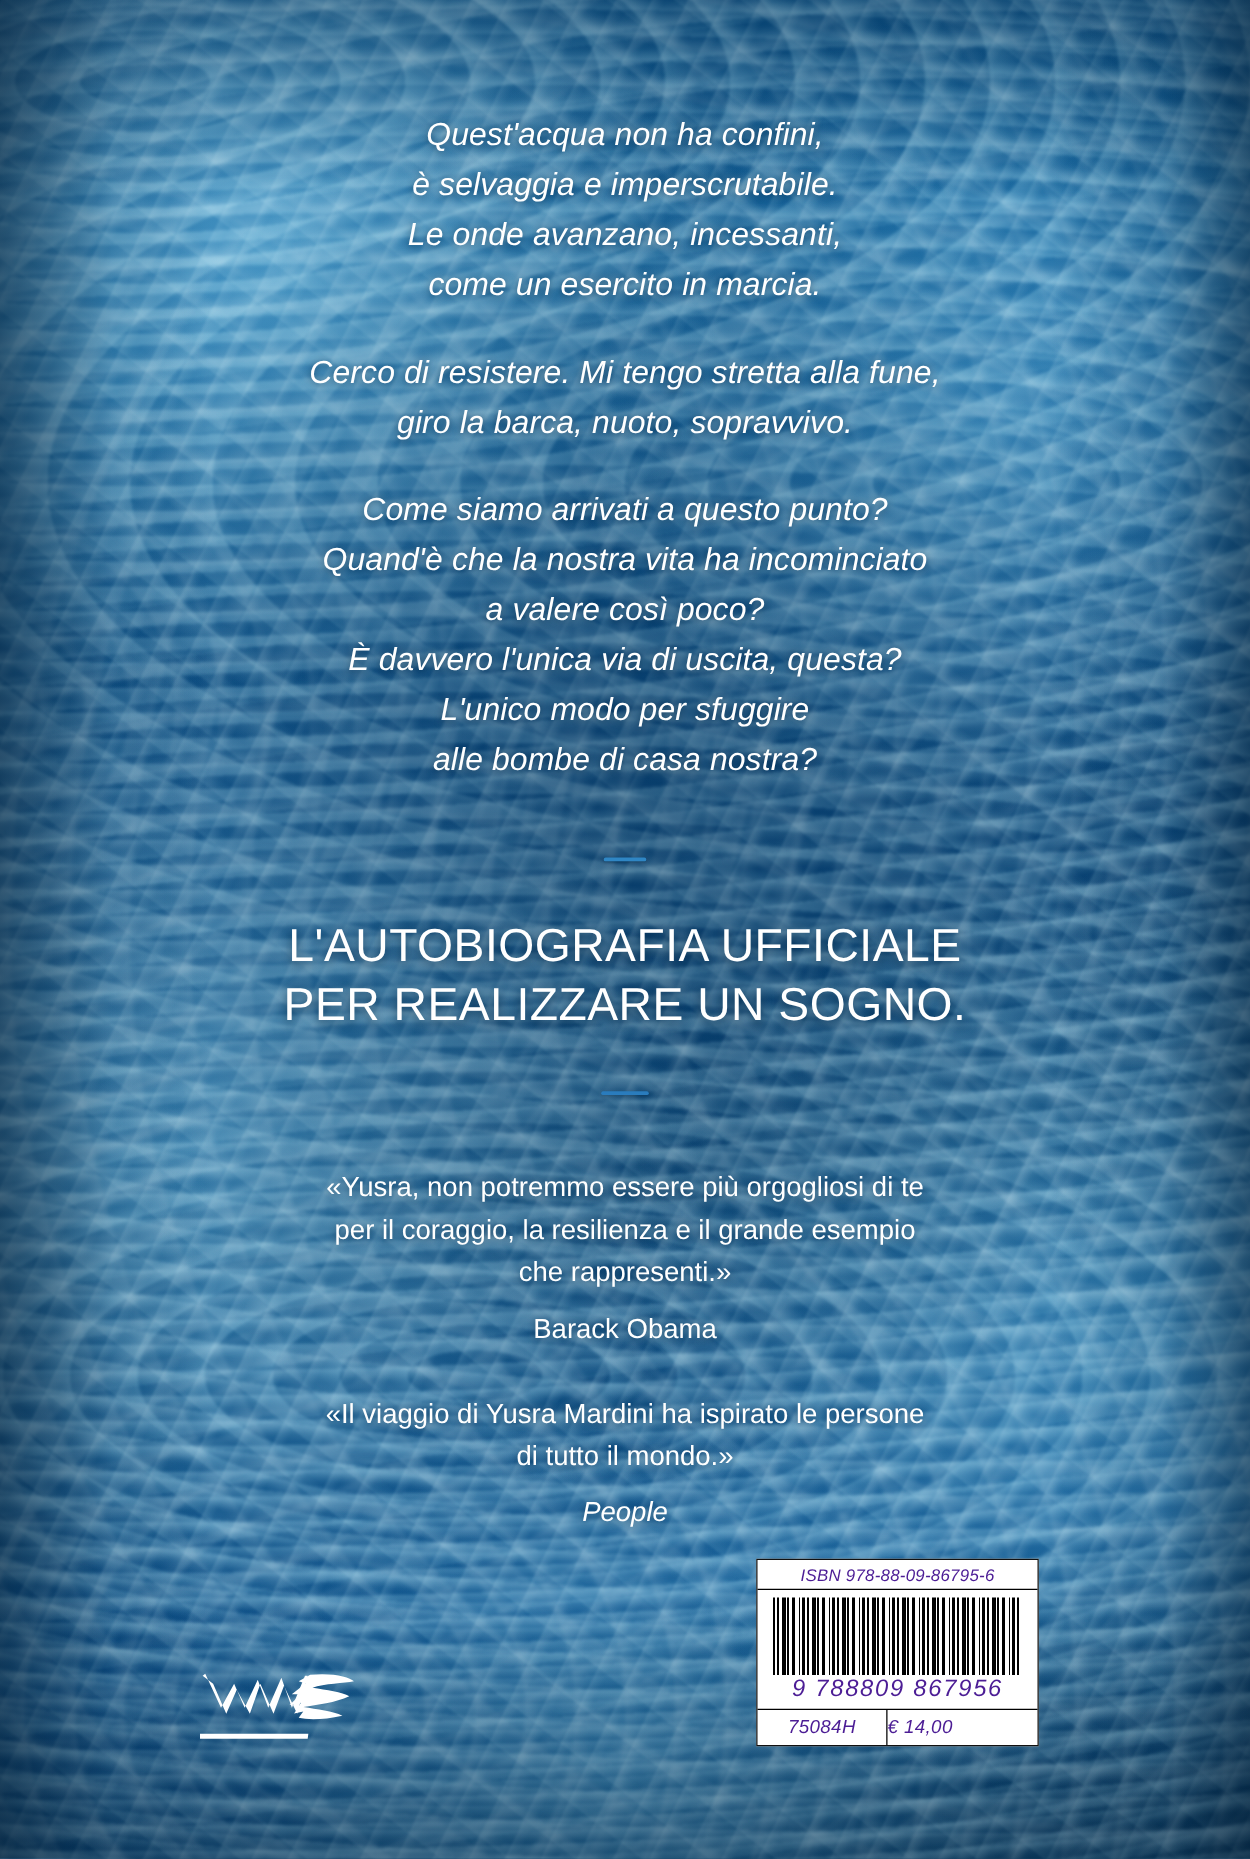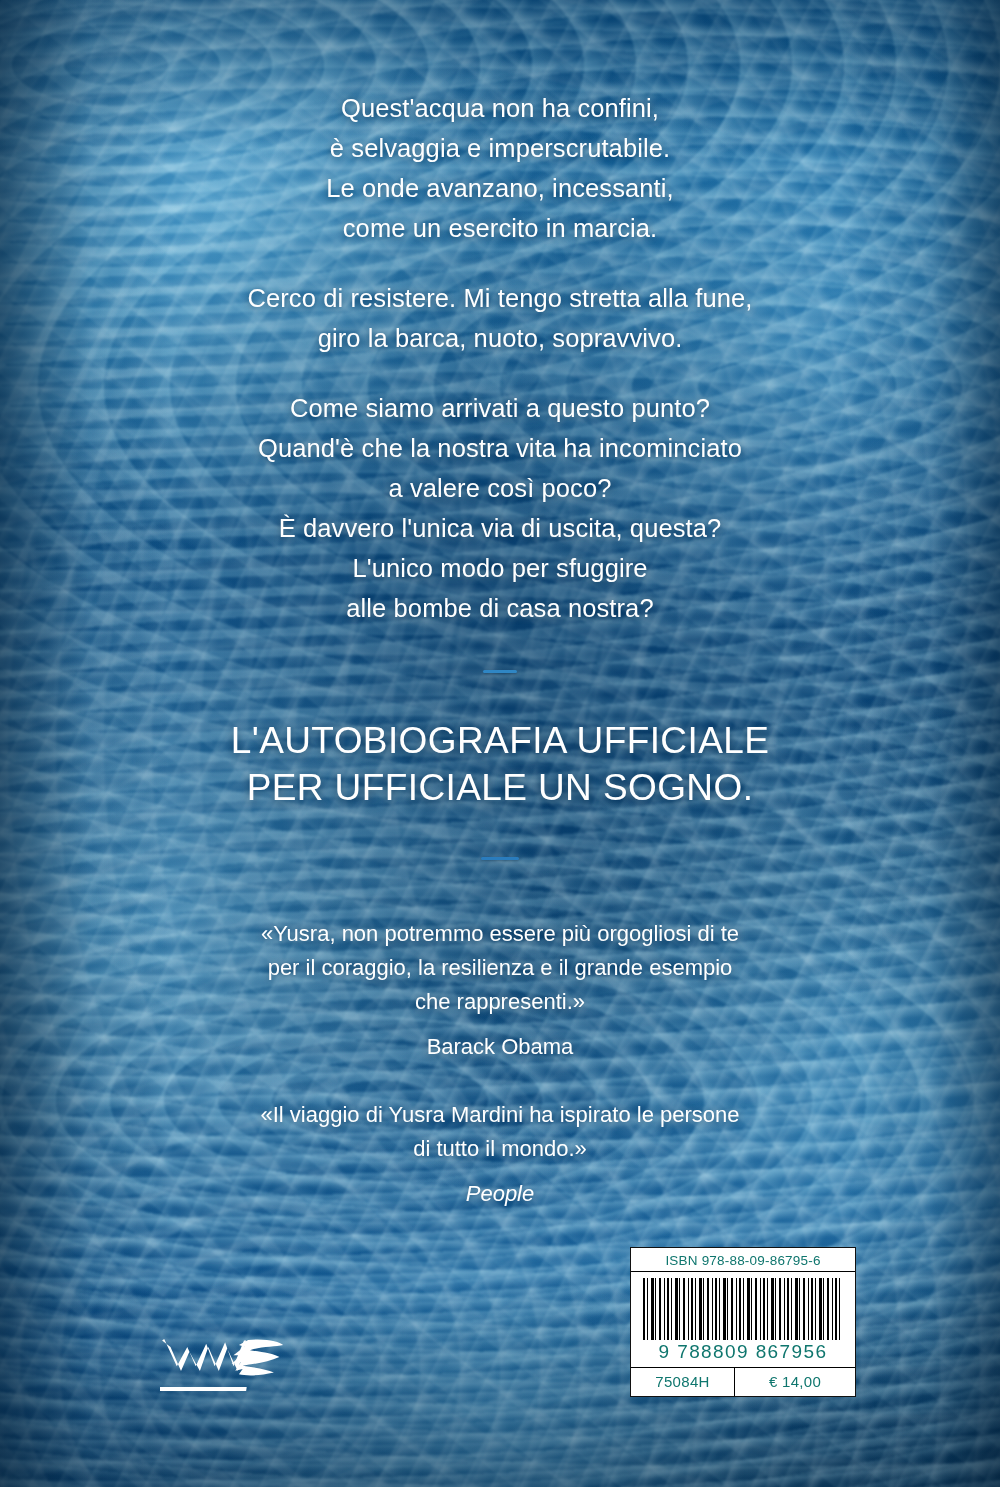--- a/index.html
+++ b/index.html
@@ -81,22 +81,22 @@
 
   .blurb {
     width: 760px;
     margin-top: 88px;
     font-size: 25.5px;
     line-height: 40px;
     font-weight: 400;
     letter-spacing: .1px;
     text-shadow: 0 1px 6px rgba(2,30,55,0.55);
   }
-  .blurb p { margin: 0 0 30px 0; }
-  .blurb p:last-child { margin-bottom: 0; }
+  .blurb p { margin: 0 0 30px 0; font-style: italic; }
+  .blurb p:last-child { margin-bottom: 16px; }
 
   .rule {
     width: 34px;
     height: 3px;
     background: #2f86c4;
     border-radius: 2px;
     margin: 42px 0 0 0;
     box-shadow: 0 1px 3px rgba(2,30,55,0.4);
   }
   .rule.second {
@@ -141,28 +141,29 @@
     position: absolute;
     left: 160px;
     bottom: 92px;
     width: 140px;
     height: 60px;
   }
   .logo svg { display: block; }
 
   .barcode-box {
     position: absolute;
-    right: 144px;
+    right: 169px;
     bottom: 90px;
     width: 226px;
     background: #ffffff;
     border: 1px solid #111;
     box-sizing: border-box;
     font-family: "Liberation Sans", sans-serif;
-    color: #0f766e;
+    color: #4c1d95;
+    font-style: italic;
   }
   .isbn-line {
     text-align: center;
     font-size: 13.5px;
     padding: 5px 0 3px 0;
     letter-spacing: .2px;
     border-bottom: 1px solid #000;
   }
   .bars {
     height: 62px;
@@ -189,21 +190,21 @@
   }
   .price-code {
     flex: 0 0 46%;
     text-align: center;
     padding: 5px 0 6px 0;
     border-right: 1px solid #000;
     letter-spacing: .3px;
   }
   .price-val {
     flex: 1;
-    text-align: center;
+    text-align: left;
     padding: 5px 0 6px 0;
     letter-spacing: .3px;
   }
 </style>
 </head>
 <body>
 
 <div class="cover">
 
   <div class="caustic c1"></div>
@@ -225,21 +226,21 @@
 a valere così poco?
 È davvero l'unica via di uscita, questa?
 L'unico modo per sfuggire
 alle bombe di casa nostra?</p>
     </div>
 
     <div class="rule"></div>
 
     <div class="headline">
       <div>L'AUTOBIOGRAFIA UFFICIALE</div>
-      <div>PER UFFICIALE UN SOGNO.</div>
+      <div>PER REALIZZARE UN SOGNO.</div>
     </div>
 
     <div class="rule second"></div>
 
     <div class="quotes">
       <div class="quote-block">
         <p class="quote-text" style="white-space:pre-line">«Yusra, non potremmo essere più orgogliosi di te
 per il coraggio, la resilienza e il grande esempio
 che rappresenti.»</p>
         <p class="quote-source">Barack Obama</p>

